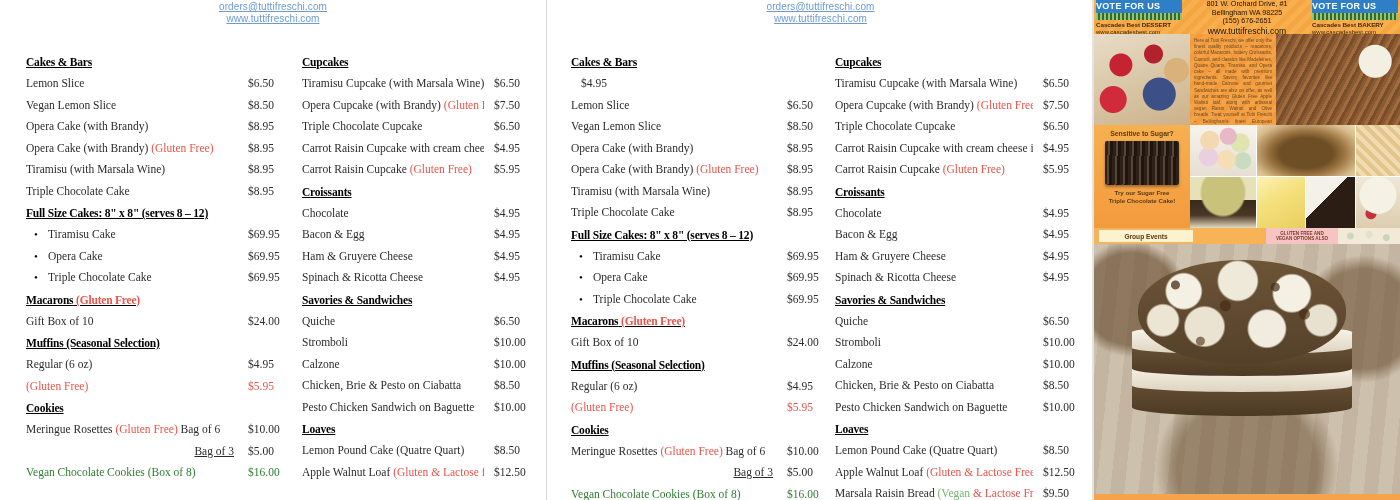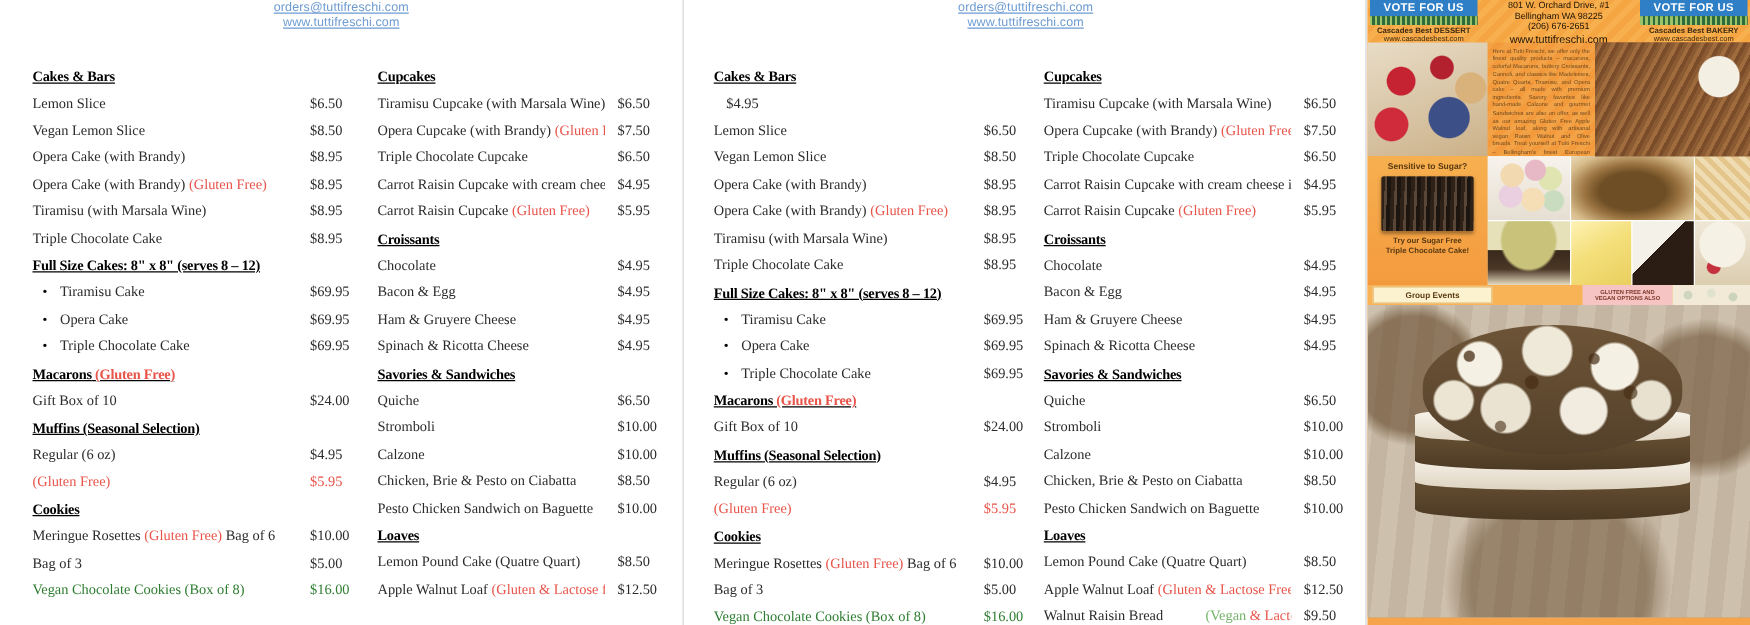--- a/index.html
+++ b/index.html
@@ -71,44 +71,44 @@
   .page-2 .col-right .price { width: 46px; padding-left: 10px; }
 
   .row.bullet .name { padding-left: 22px; position: relative; }
   .row.bullet .name::before {
     content: "\2022";
     position: absolute;
     left: 8px;
     font-size: 11px;
     color: #000;
   }
-  .row.indent-right .name { padding-right: 4px; }
+  .row.indent-right .name { text-align: right; padding-right: 4px; text-decoration: underline; }
 
   .gf     { color: #e8544a; }
-  .vegan  { color: #74b56a; margin-left: 31px; }
+  .vegan  { color: #74b56a; }
   .row.green-row .name, .row.green-row .price { color: #2f7d32; font-weight: normal; }
   .row.red-row .name, .row.red-row .price { color: #e8544a; }
 
   
   .ad {
     position: relative;
     width: 306px;
     height: 500px;
     overflow: hidden;
     background: #f5a44b;
     font-family: "Liberation Sans", sans-serif;
   }
   .ad-header {
     position: relative;
     height: 34px;
     background: repeating-linear-gradient(135deg,#f8b04e 0 5px,#f6a543 5px 10px);
     display: flex; align-items: center; justify-content: space-between;
     padding: 0 2px;
   }
-  .vote-badge { width: 86px; text-align: center; line-height: 1; }
+  .vote-badge { width: 86px; line-height: 1; }
   .vote-top {
     background: #2f7fc7; color: #fff; font-weight: bold; font-size: 9px;
     letter-spacing: .3px; padding: 3px 0 2px; border-radius: 1px;
   }
   .vote-band {
     height: 7px;
     background: #2e6b3a;
     background-image: repeating-linear-gradient(90deg,#9bc46a 0 2px,#2e6b3a 2px 4px);
   }
   .vote-sub1 { font-size: 6.2px; font-weight: bold; color: #3a2a12; margin-top: 2px; }
@@ -583,42 +583,42 @@
           <div class="sec-head"><span>Loaves</span></div>
           <div class="row">
             <div class="name"><span>Lemon Pound Cake (Quatre Quart)</span></div>
             <div class="price">$8.50</div>
           </div>
           <div class="row">
             <div class="name"><span>Apple Walnut Loaf</span><span class="gf"> (Gluten &amp; Lactose Free)</span></div>
             <div class="price">$12.50</div>
           </div>
           <div class="row">
-            <div class="name"><span>Walnut Raisin Bread</span><span><span class="vegan"> (Vegan</span><span class="gf"> &amp; Lactose Free)</span></span></div>
+            <div class="name"><span>Marsala Raisin Bread</span><span><span class="vegan"> (Vegan</span><span class="gf"> &amp; Lactose Free)</span></span></div>
             <div class="price">$9.50</div>
           </div>
         </div>
     </div>
     <div class="page-edge"></div>
   </div>
 
   <div class="ad">
 
     <div class="ad-header">
       <div class="vote-badge">
         <div class="vote-top">VOTE FOR US</div>
         <div class="vote-band"></div>
         <div class="vote-sub1">Cascades Best DESSERT</div>
         <div class="vote-sub2">www.cascadesbest.com</div>
       </div>
 
       <div class="ad-contact">
         <div>801 W. Orchard Drive, #1</div>
         <div>Bellingham WA 98225</div>
-        <div>(206) 676-2651</div>
+        <div>(155) 676-2651</div>
         <div class="web">www.tuttifreschi.com</div>
       </div>
 
       <div class="vote-badge">
         <div class="vote-top">VOTE FOR US</div>
         <div class="vote-band"></div>
         <div class="vote-sub1">Cascades Best BAKERY</div>
         <div class="vote-sub2">www.cascadesbest.com</div>
       </div>
     </div>

